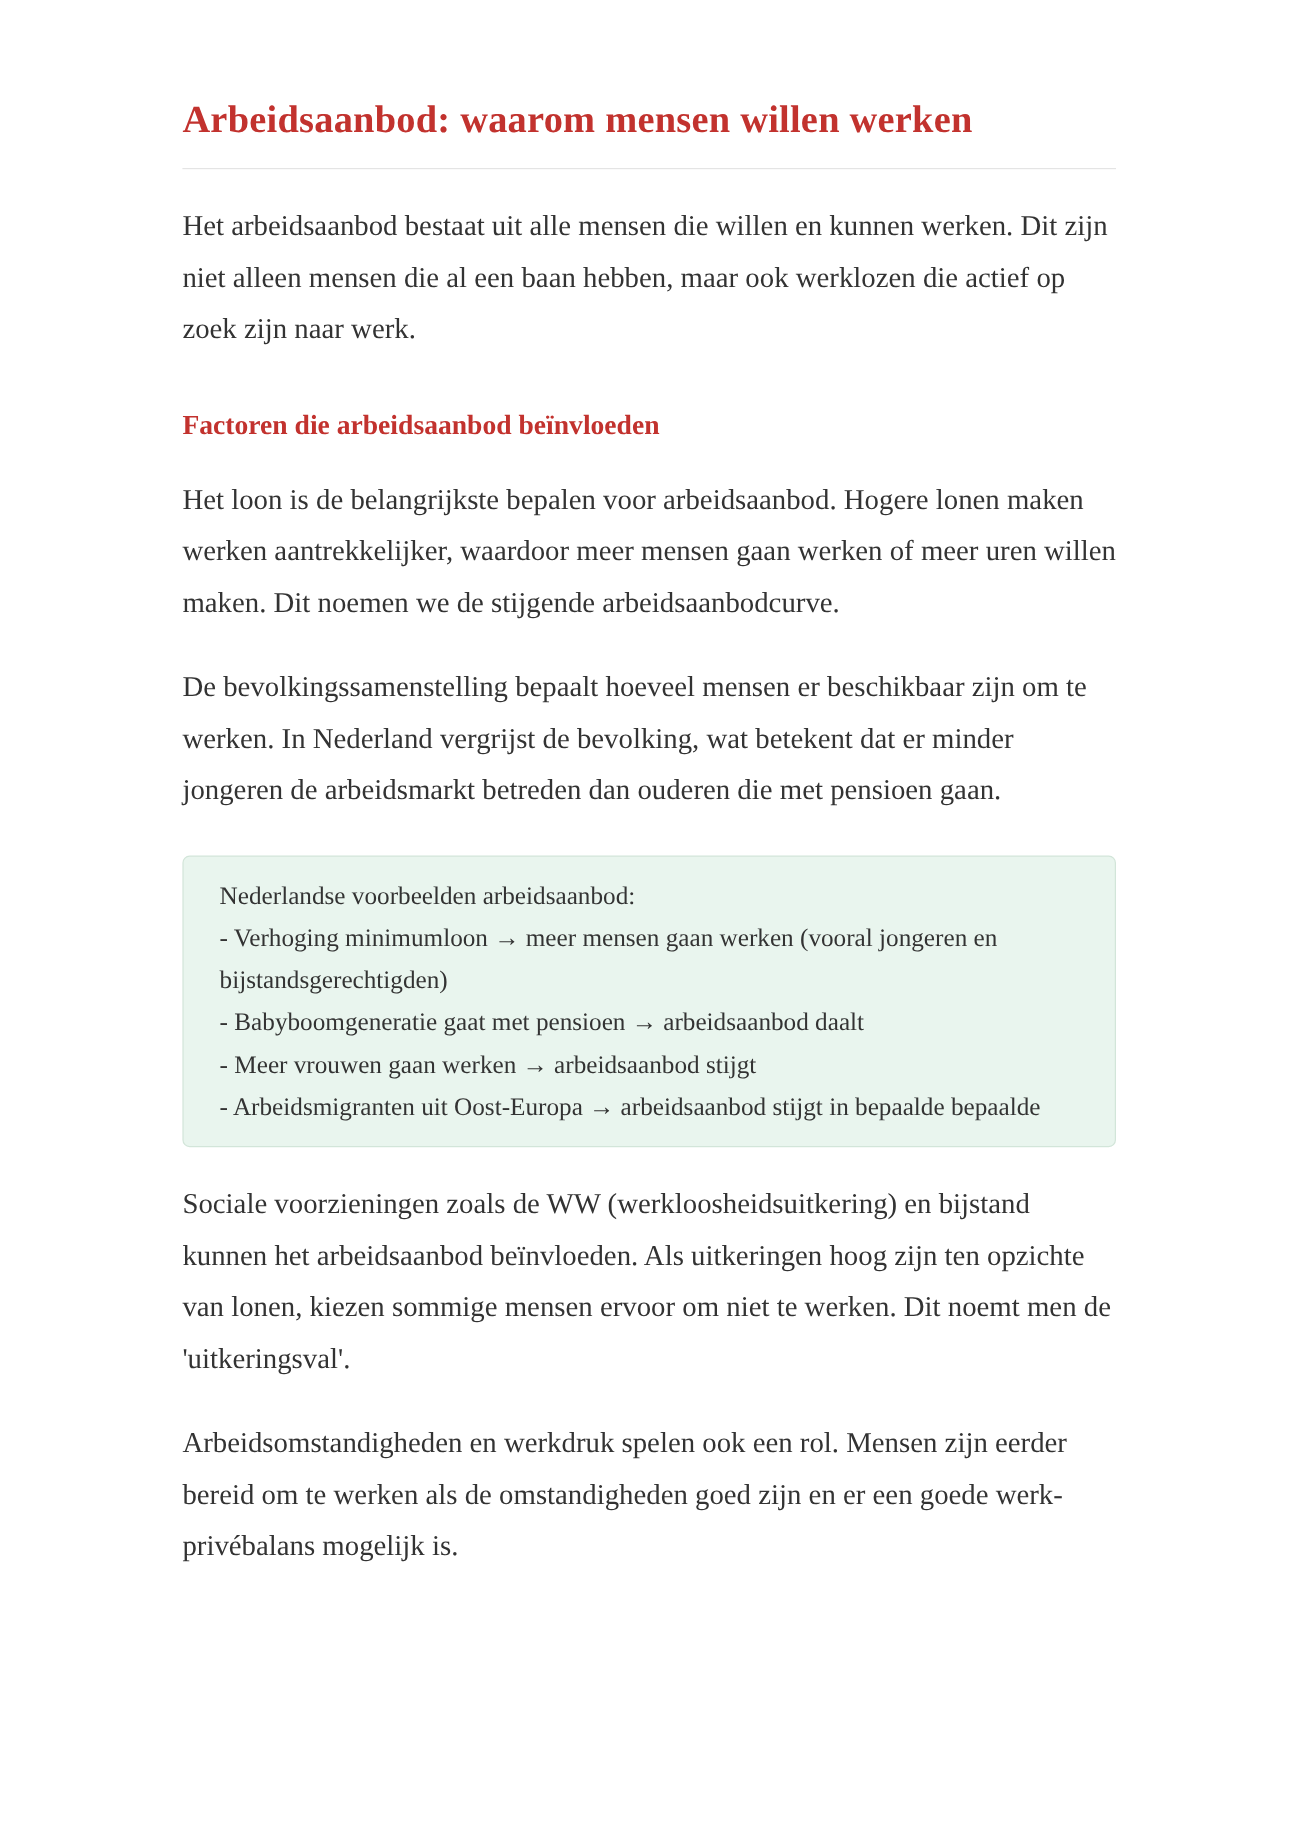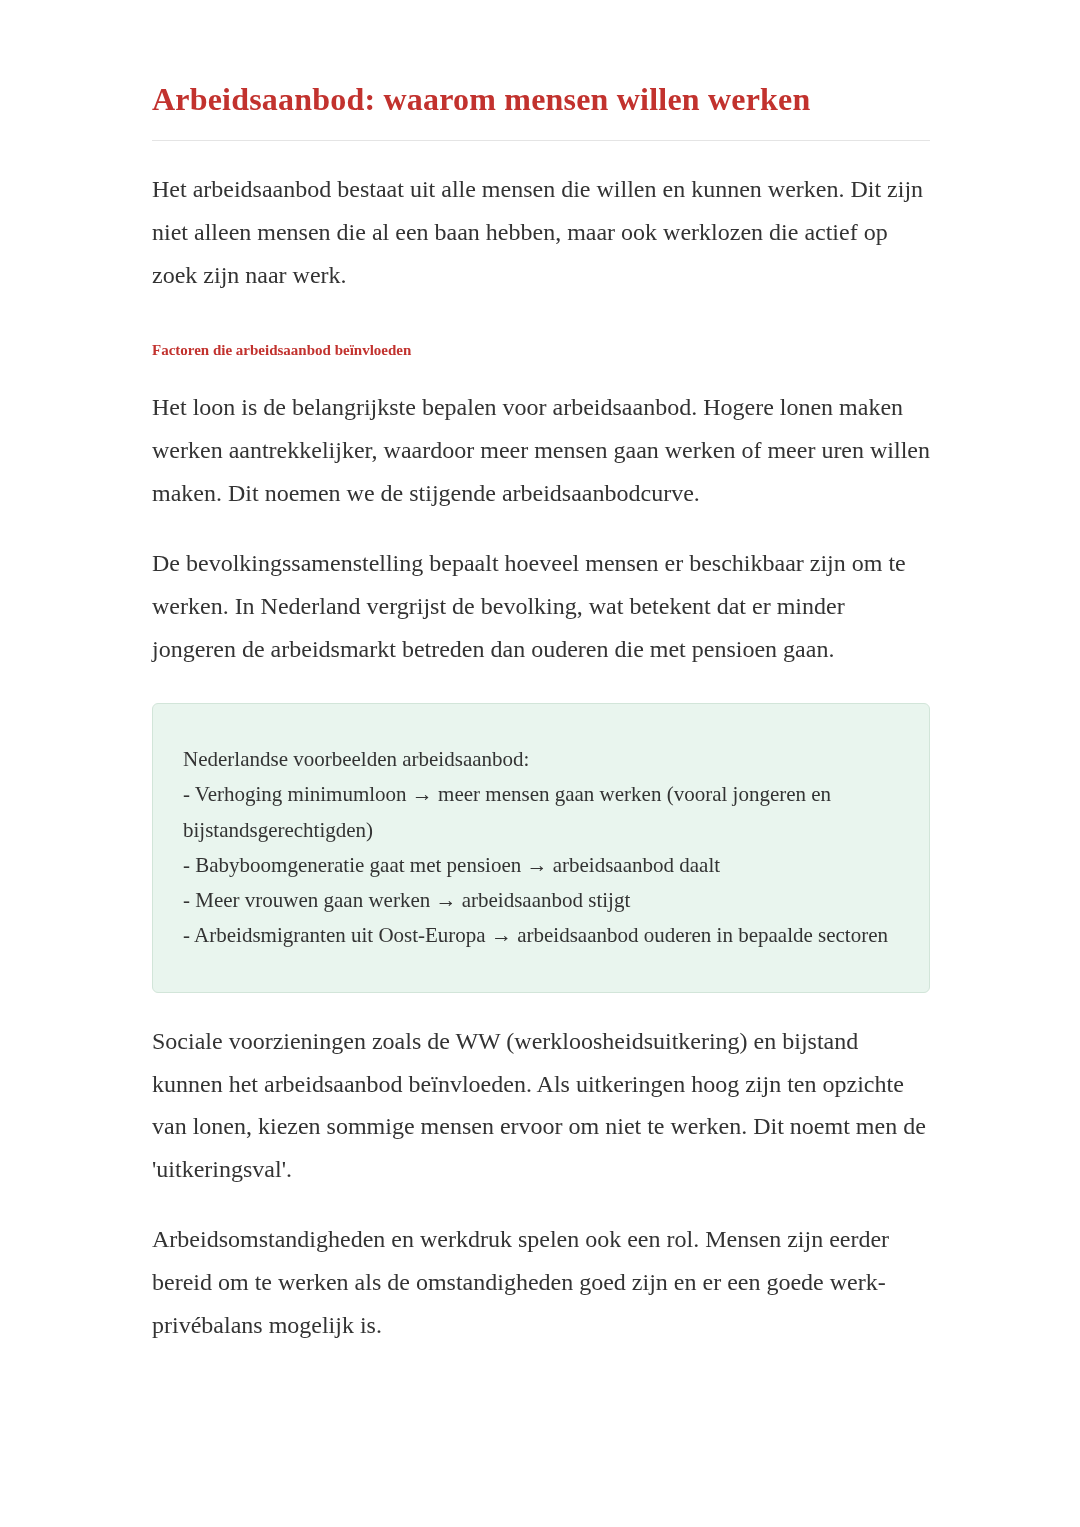--- a/index.html
+++ b/index.html
@@ -35,31 +35,31 @@
       margin: 22px 0 0 0;
       height: 0;
     }
     p.body-par {
       font-size: 24px;
       line-height: 1.79;
       margin: 27px 0 0 0;
     }
     h2.section-heading {
       color: #c2322e;
-      font-size: 15px;
+      font-size: 23px;
       font-weight: 700;
       line-height: 1.2;
       margin: 44px 0 0 0;
     }
     .example-box {
       margin: 32px 0 0 0;
       background: #e9f5ee;
       border: 1px solid #d2e5d9;
       border-radius: 6px;
-      padding: 38px 30px;
+      padding: 15px 30px;
       font-size: 21px;
       line-height: 1.68;
     }
     .example-box .box-line {
       margin: 0;
     }
   </style>
 </head>
 <body>
 
@@ -76,20 +76,20 @@
   <p class="body-par">Het loon is de belangrijkste bepalen voor arbeidsaanbod. Hogere lonen maken werken aantrekkelijker, waardoor meer mensen gaan werken of meer uren willen maken. Dit noemen we de stijgende arbeidsaanbodcurve.</p>
 
   <p class="body-par">De bevolkingssamenstelling bepaalt hoeveel mensen er beschikbaar zijn om te werken. In Nederland vergrijst de bevolking, wat betekent dat er minder jongeren de arbeidsmarkt betreden dan ouderen die met pensioen gaan.</p>
 
 
   <div class="example-box">
     <div class="box-line">Nederlandse voorbeelden arbeidsaanbod:</div>
     <div class="box-line">- Verhoging minimumloon → meer mensen gaan werken (vooral jongeren en bijstandsgerechtigden)</div>
     <div class="box-line">- Babyboomgeneratie gaat met pensioen → arbeidsaanbod daalt</div>
     <div class="box-line">- Meer vrouwen gaan werken → arbeidsaanbod stijgt</div>
-    <div class="box-line">- Arbeidsmigranten uit Oost-Europa → arbeidsaanbod ouderen in bepaalde sectoren</div>
+    <div class="box-line">- Arbeidsmigranten uit Oost-Europa → arbeidsaanbod stijgt in bepaalde bepaalde</div>
   </div>
 
   <p class="body-par">Sociale voorzieningen zoals de WW (werkloosheidsuitkering) en bijstand kunnen het arbeidsaanbod beïnvloeden. Als uitkeringen hoog zijn ten opzichte van lonen, kiezen sommige mensen ervoor om niet te werken. Dit noemt men de 'uitkeringsval'.</p>
 
   <p class="body-par">Arbeidsomstandigheden en werkdruk spelen ook een rol. Mensen zijn eerder bereid om te werken als de omstandigheden goed zijn en er een goede werk-privébalans mogelijk is.</p>
 
 </div>
 
 </body></html>

